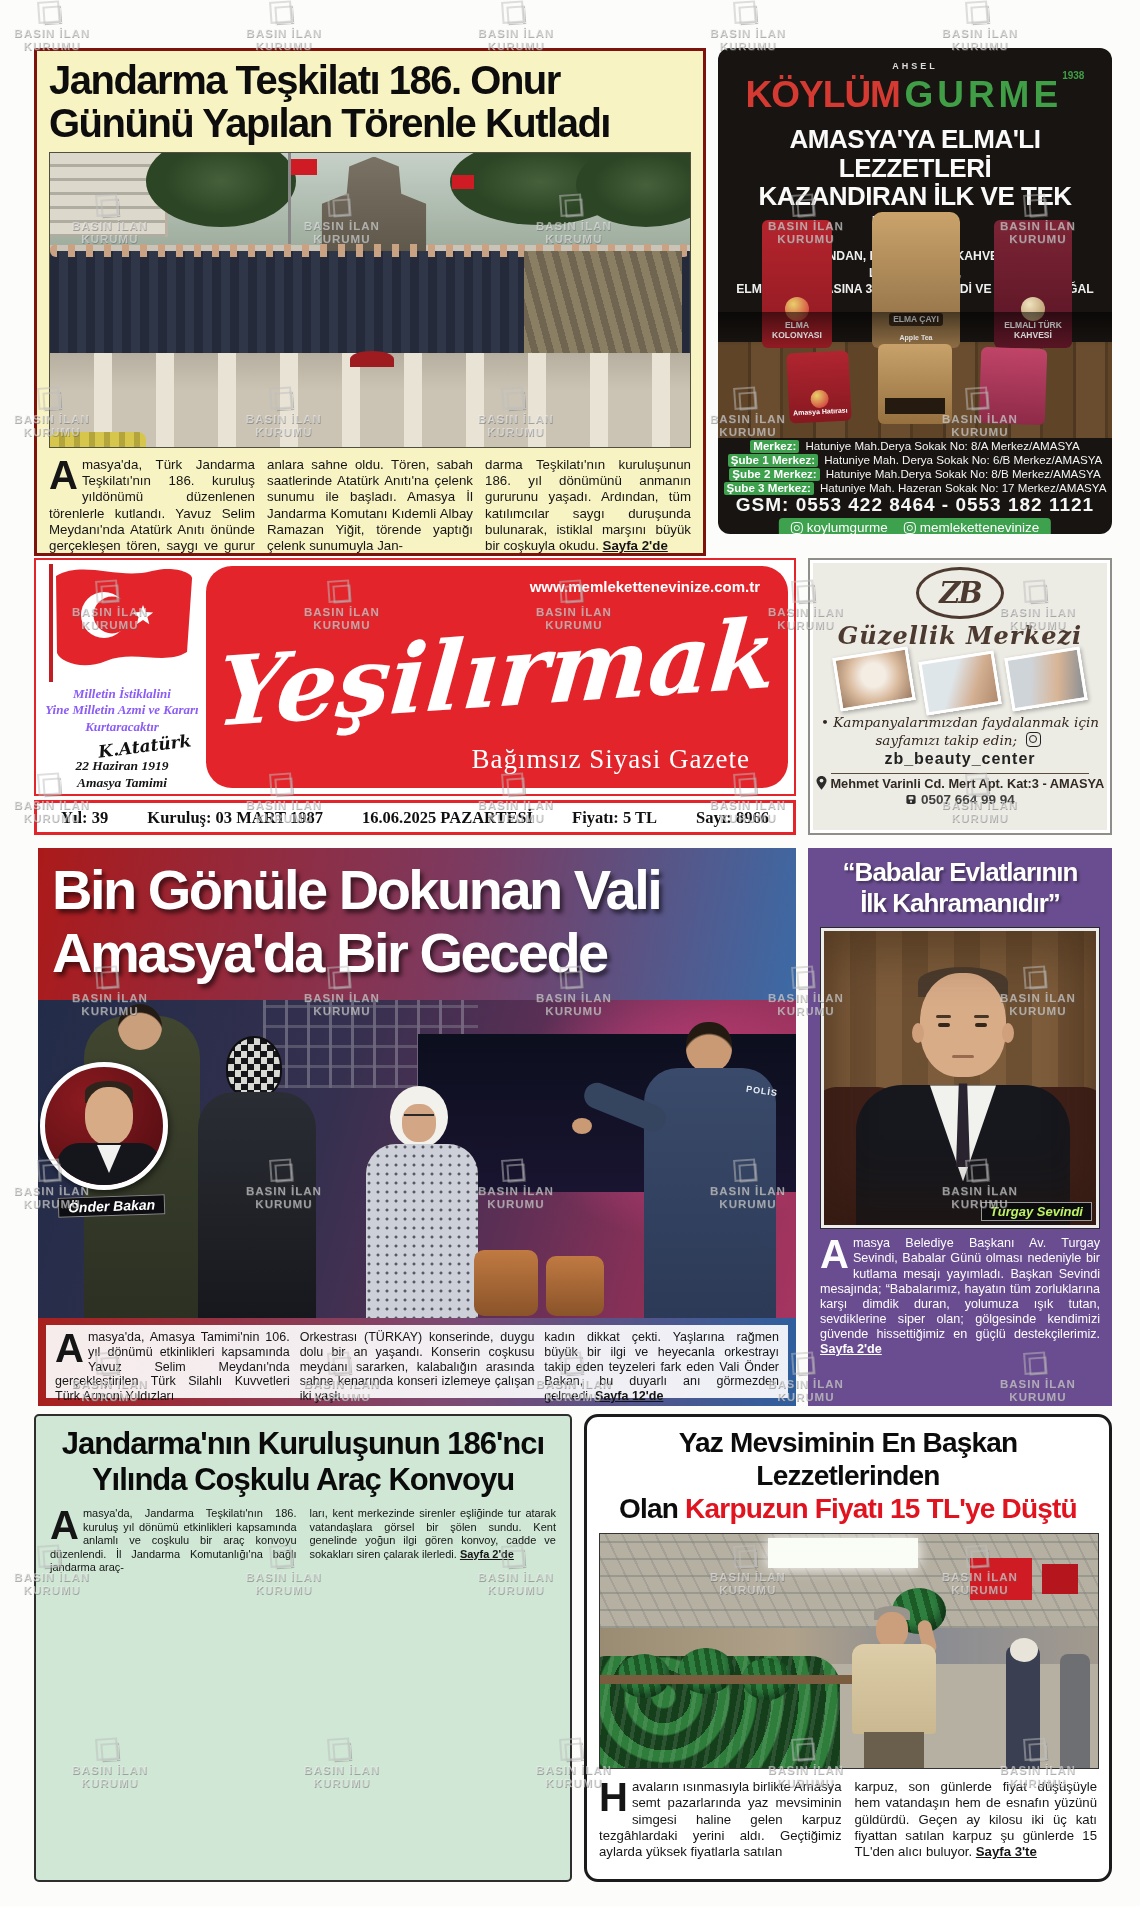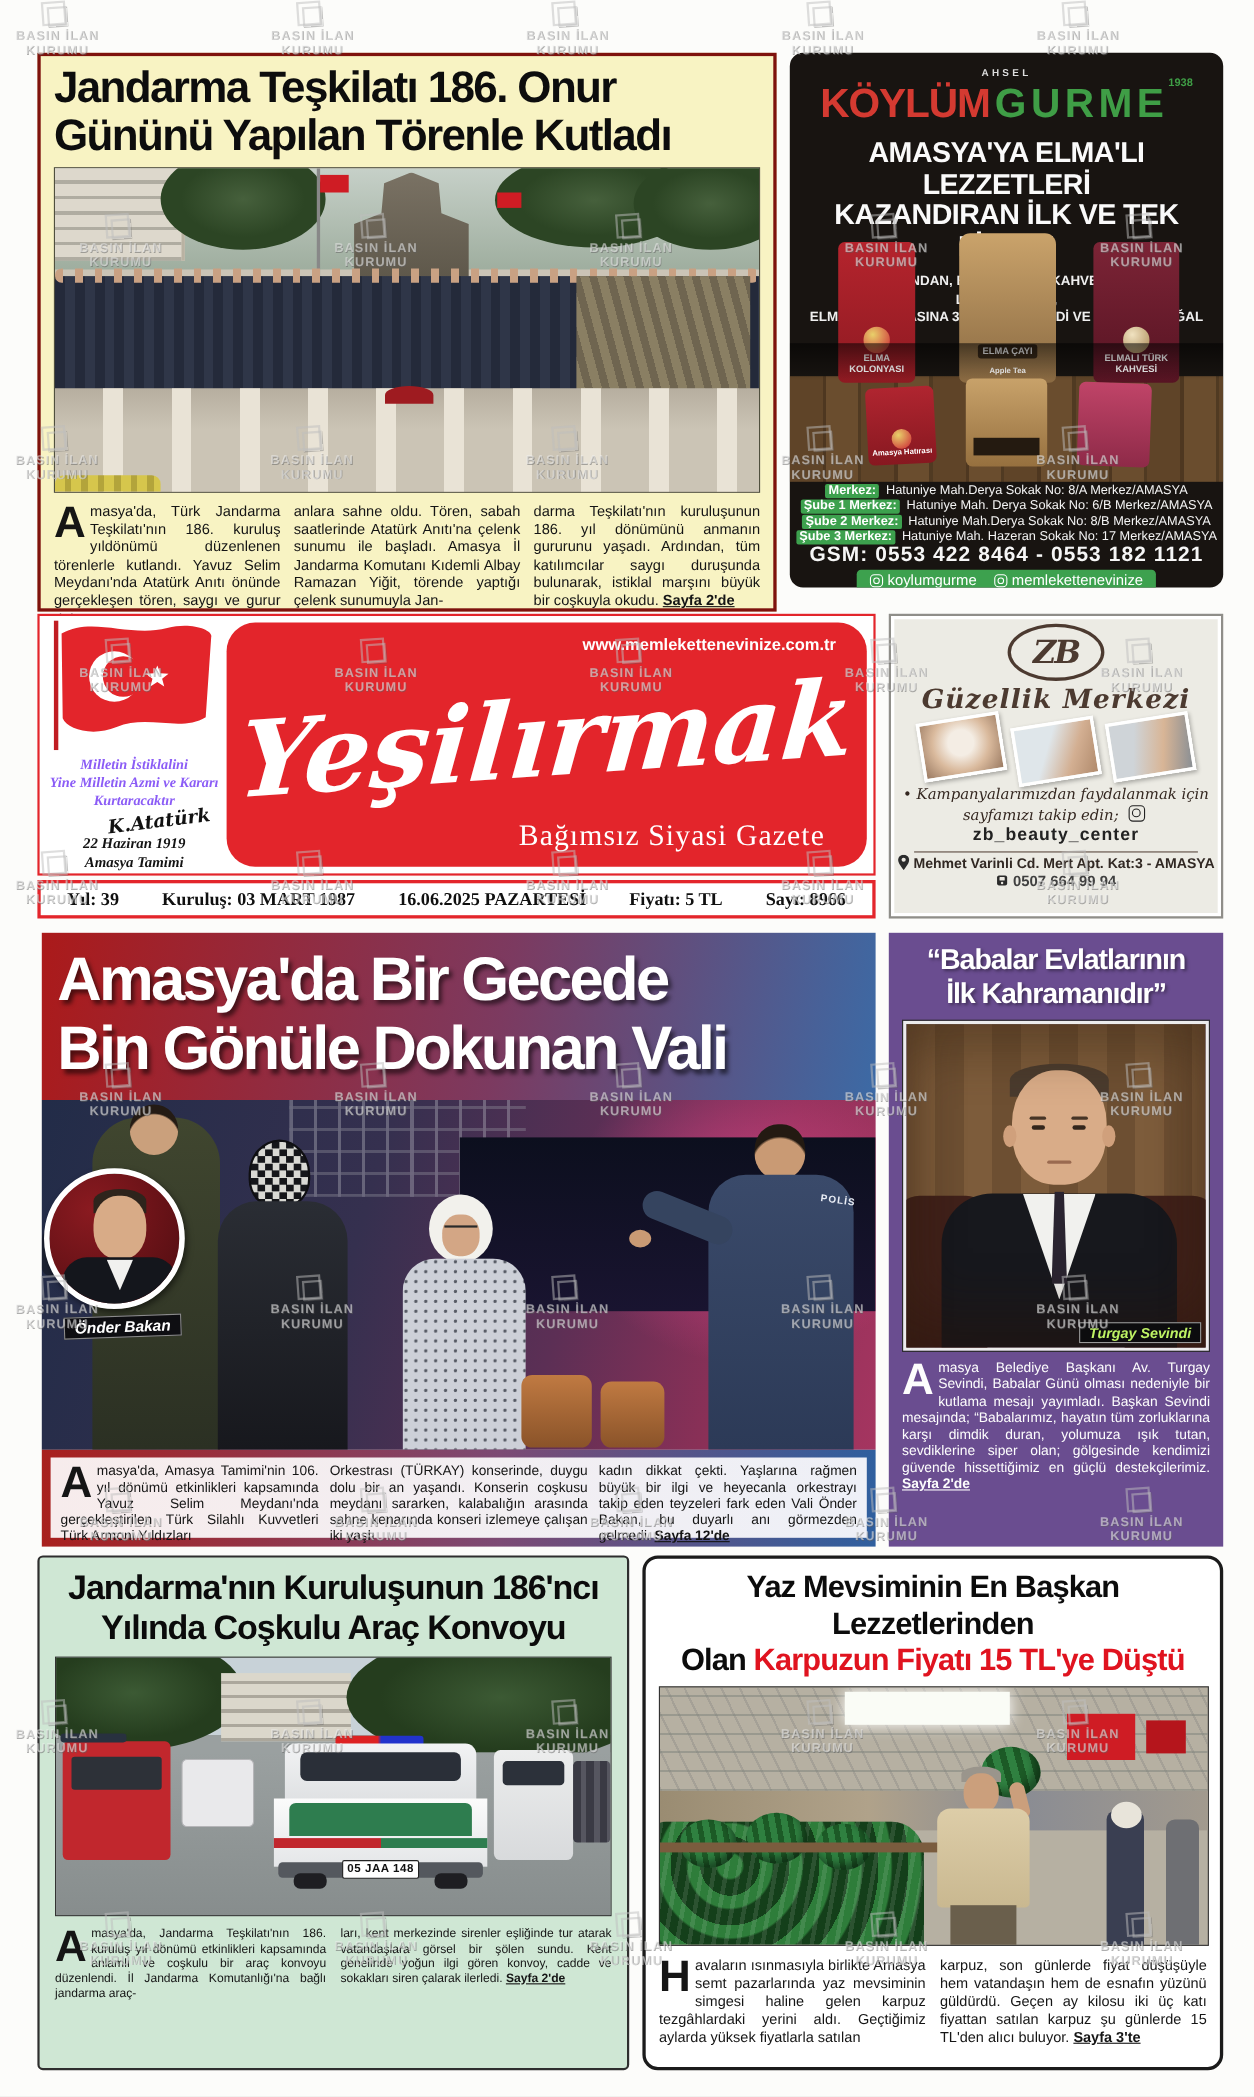--- a/index.html
+++ b/index.html
@@ -349,22 +349,22 @@
           <rect x="1" y="1" width="10" height="10" rx="2" fill="#2b2b2b"></rect>
           <circle cx="6" cy="8.4" r="1.2" fill="#ece9e2"></circle>
           <rect x="3.4" y="2.6" width="5.2" height="3.4" rx=".6" fill="#ece9e2"></rect>
         </svg>
       <span>0507 664 99 94</span>
     </div>
   </section>
 
   <section id="story-vali">
     <div class="v-hl">
+      <div>Bin Gönüle Dokunan Vali</div>
       <div>Amasya'da Bir Gecede</div>
-      <div>Bin Gönüle Dokunan Vali</div>
     </div>
     <div class="v-photo">
       <div class="v-flare"></div>
       <div class="v-truss"></div>
       <div class="v-stage"></div>
       <div class="v-crowd"></div>
       <div class="v-manl"></div>
       <div class="v-w1-head"></div>
       <div class="v-w1-body"></div>
       <div class="v-w2-head"></div>
@@ -422,42 +422,20 @@
       <span class="b-label">Turgay Sevindi</span>
     </div>
     <p class="b-body dc"><span>Amasya Belediye Başkanı Av. Turgay Sevindi, Babalar Günü olması nedeniyle bir kutlama mesajı yayımladı. Başkan Sevindi mesajında; “Babalarımız, hayatın tüm zorluklarına karşı dimdik duran, yolumuza ışık tutan, sevdiklerine siper olan; gölgesinde kendimizi güvende hissettiğimiz en güçlü destekçilerimiz.</span> <span class="cont">Sayfa 2'de</span></p>
   </section>
 
   <section id="story-konvoy">
     <div class="k-hl">
       <div>Jandarma'nın Kuruluşunun 186'ncı</div>
       <div>Yılında Coşkulu Araç Konvoyu</div>
     </div>
-    <div class="k-photo">
-      <div class="k-trees" style="left:-30px;top:-20px;width:200px;height:104px"></div>
-      <div class="k-bldg"></div>
-      <div class="k-trees" style="right:-40px;top:-24px;width:280px;height:120px"></div>
-      <div class="k-road"></div>
-      <div class="k-truckred"></div>
-      <div class="k-van"></div>
-      <div class="k-pickup">
-        <div class="kp-lightbar"></div>
-        <div class="kp-cab"></div>
-        <div class="kp-glass"></div>
-        <div class="kp-bodyw"></div>
-        <div class="kp-hood"></div>
-        <div class="kp-stripe"></div>
-        <div class="kp-bumper"></div>
-        <div class="kp-plate">05 JAA 148</div>
-        <div class="kp-wheel" style="left:18px"></div>
-        <div class="kp-wheel" style="right:18px"></div>
-      </div>
-      <div class="k-pickup2"></div>
-      <div class="k-crowd"></div>
-    </div>
     <div class="k-body">
       <div class="bcol dc">Amasya'da, Jandarma Teşkilatı'nın 186. kuruluş yıl dönümü etkinlikleri kapsamında anlamlı ve coşkulu bir araç konvoyu düzenlendi. İl Jandarma Komutanlığı'na bağlı jandarma araç-</div>
       <div class="bcol"><span>ları, kent merkezinde sirenler eşliğinde tur atarak vatandaşlara görsel bir şölen sundu. Kent genelinde yoğun ilgi gören konvoy, cadde ve sokakları siren çalarak ilerledi.</span> <span class="cont">Sayfa 2'de</span></div>
     </div>
   </section>
 
   <section id="story-karpuz">
     <div class="z-hl">
       <div>Yaz Mevsiminin En Başkan Lezzetlerinden</div>
       <div><span>Olan</span> <span class="z-red">Karpuzun Fiyatı 15 TL'ye Düştü</span></div>

